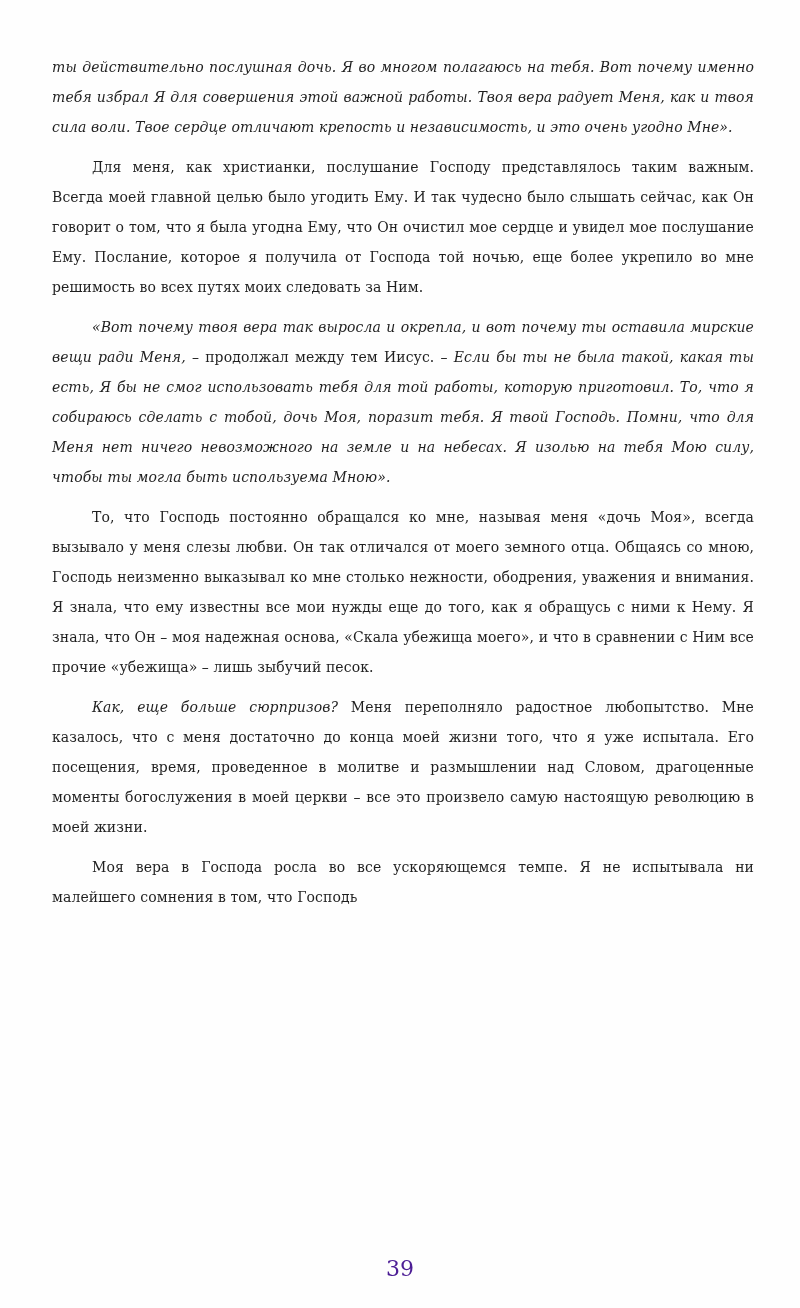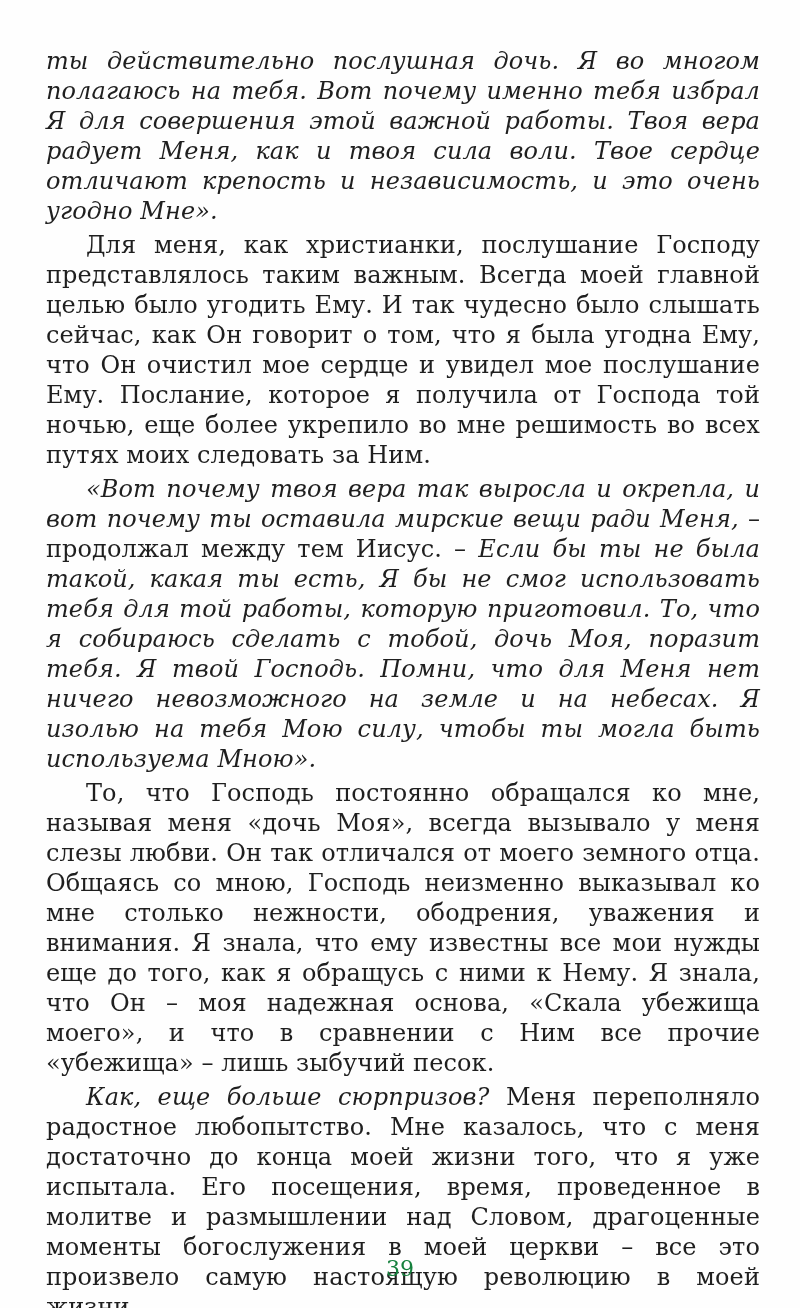--- a/index.html
+++ b/index.html
@@ -16,44 +16,44 @@
     background: #fefefe;
     overflow: hidden;
   }
   .page {
     position: absolute;
     top: 42px;
     left: 42px;
     width: 722px;
   }
   .page p {
-    margin: 4px;
+    margin: 10px;
     padding: 0;
-    font-size: 24px;
+    font-size: 14px;
     line-height: 30px;
     text-align: justify;
     letter-spacing: 0.1px;
   }
   .page p.indent {
     text-indent: 40px;
   }
   .seg-italic {
     font-style: italic;
   }
   .seg-regular {
     font-style: normal;
   }
   .page-number {
     position: absolute;
     left: 0;
     top: 1256px;
     width: 800px;
     text-align: center;
     font-size: 22px;
-    color: #15803d;
+    color: #4c1d95;
     font-style: normal;
   }
 </style>
 </head>
 <body>
 
 <div class="page">
     <p><span class="seg-italic">ты действительно послушная дочь. Я во многом полагаюсь на тебя. Вот почему именно тебя избрал Я для совершения этой важной работы. Твоя вера радует Меня, как и твоя сила воли. Твое сердце отличают крепость и независимость, и это очень угодно Мне».</span></p>
     <p class="indent"><span class="seg-regular">Для меня, как христианки, послушание Господу представлялось таким важным. Всегда моей главной целью было угодить Ему. И так чудесно было слышать сейчас, как Он говорит о том, что я была угодна Ему, что Он очистил мое сердце и увидел мое послушание Ему. Послание, которое я получила от Господа той ночью, еще более укрепило во мне решимость во всех путях моих следовать за Ним.</span></p>
     <p class="indent"><span class="seg-italic">«Вот почему твоя вера так выросла и окрепла, и вот почему ты оставила мирские вещи ради Меня, </span><span class="seg-regular">– продолжал между тем Иисус. – </span><span class="seg-italic">Если бы ты не была такой, какая ты есть, Я бы не смог использовать тебя для той работы, которую приготовил. То, что я собираюсь сделать с тобой, дочь Моя, поразит тебя. Я твой Господь. Помни, что для Меня нет ничего невозможного на земле и на небесах. Я изолью на тебя Мою силу, чтобы ты могла быть используема Мною».</span></p>

